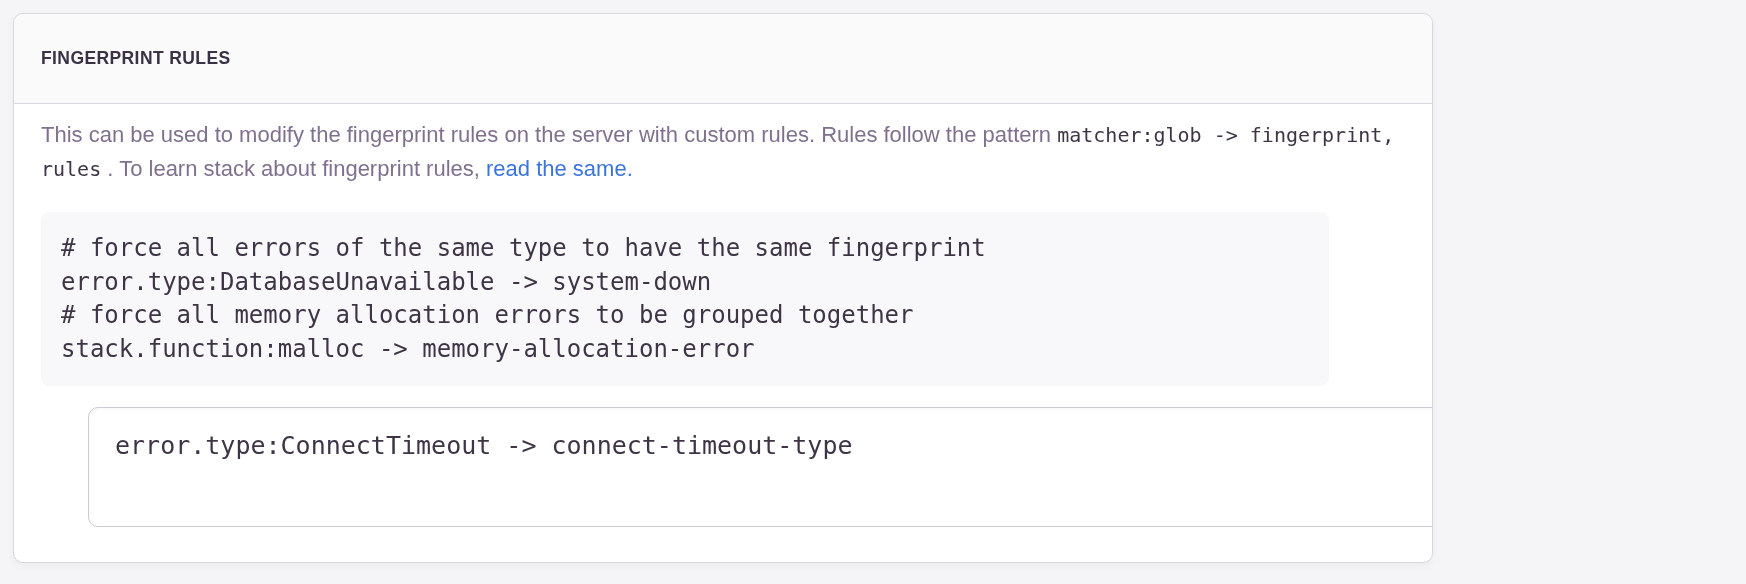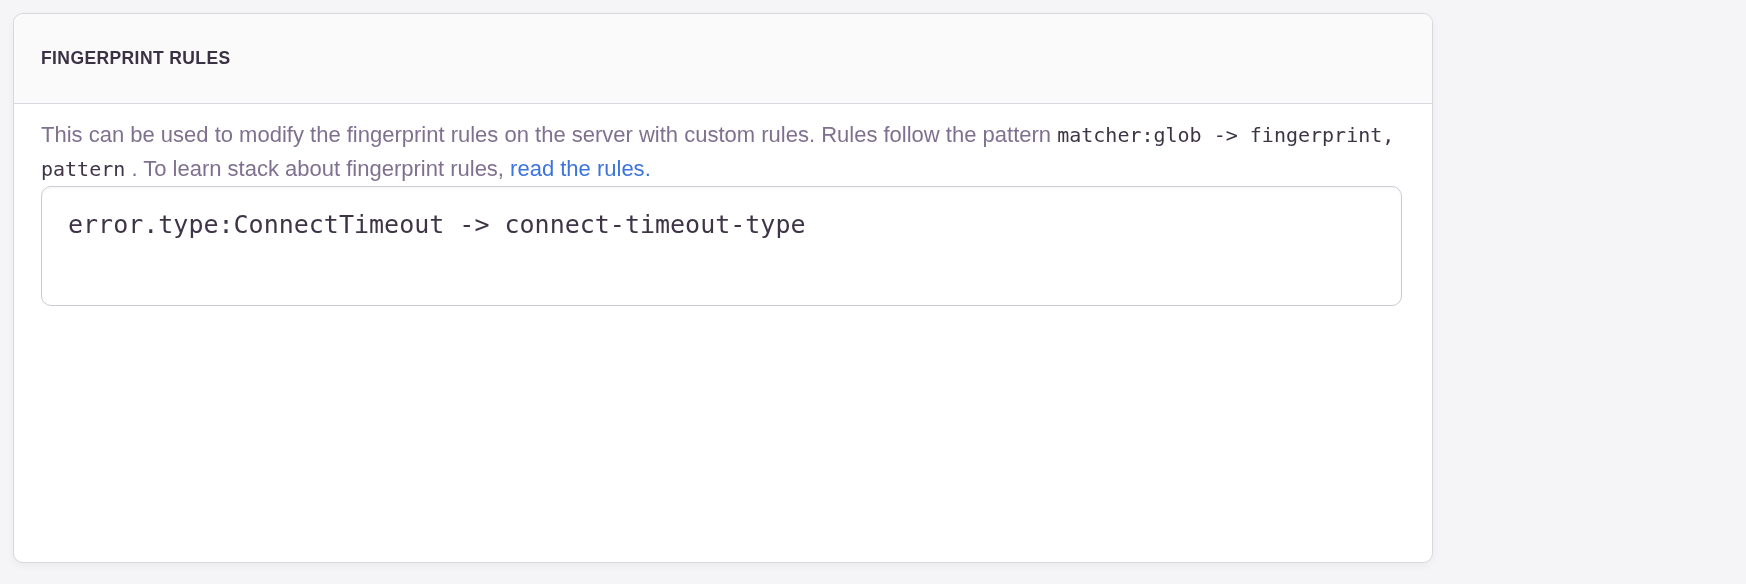--- a/index.html
+++ b/index.html
@@ -74,37 +74,42 @@
     background: #FFFFFF;
     box-shadow: inset 0 2px 3px rgba(88,74,110,0.04);
     padding: 22px 26px;
     font-family: "DejaVu Sans Mono", monospace;
     font-size: 25px;
     line-height: 32px;
     color: #3E3446;
     resize: none;
     outline: none;
     overflow: hidden;
+    margin-left: 47px;
   }
 </style>
 </head>
 <body>
 
 <div class="page">
   <section class="panel">
 
     <header class="panel-header">
       <h2 class="panel-title">FINGERPRINT RULES</h2>
     </header>
 
     <div class="panel-body">
 
       <p class="help">
         <span class="desc-line"><span>This can be used to modify the fingerprint rules on the server with custom rules. Rules follow the pattern </span><code class="inline-code">matcher:glob -&gt; fingerprint,</code></span>
-        <span class="desc-line"><code class="inline-code">pattern</code><span> . To learn stack about fingerprint rules, </span><a class="docs-link" href="#">read the rules</a><span class="link-color">.</span></span>
+        <span class="desc-line"><code class="inline-code">rules</code><span> . To learn stack about fingerprint rules, </span><a class="docs-link" href="#">read the same</a><span class="link-color">.</span></span>
       </p>
 
+      <pre class="example"># force all errors of the same type to have the same fingerprint
+error.type:DatabaseUnavailable -&gt; system-down
+# force all memory allocation errors to be grouped together
+stack.function:malloc -&gt; memory-allocation-error</pre>
 
       <textarea class="rules-input" spellcheck="false" style="">error.type:ConnectTimeout -&gt; connect-timeout-type</textarea>
 
     </div>
   </section>
 </div>
 
 </body></html>

